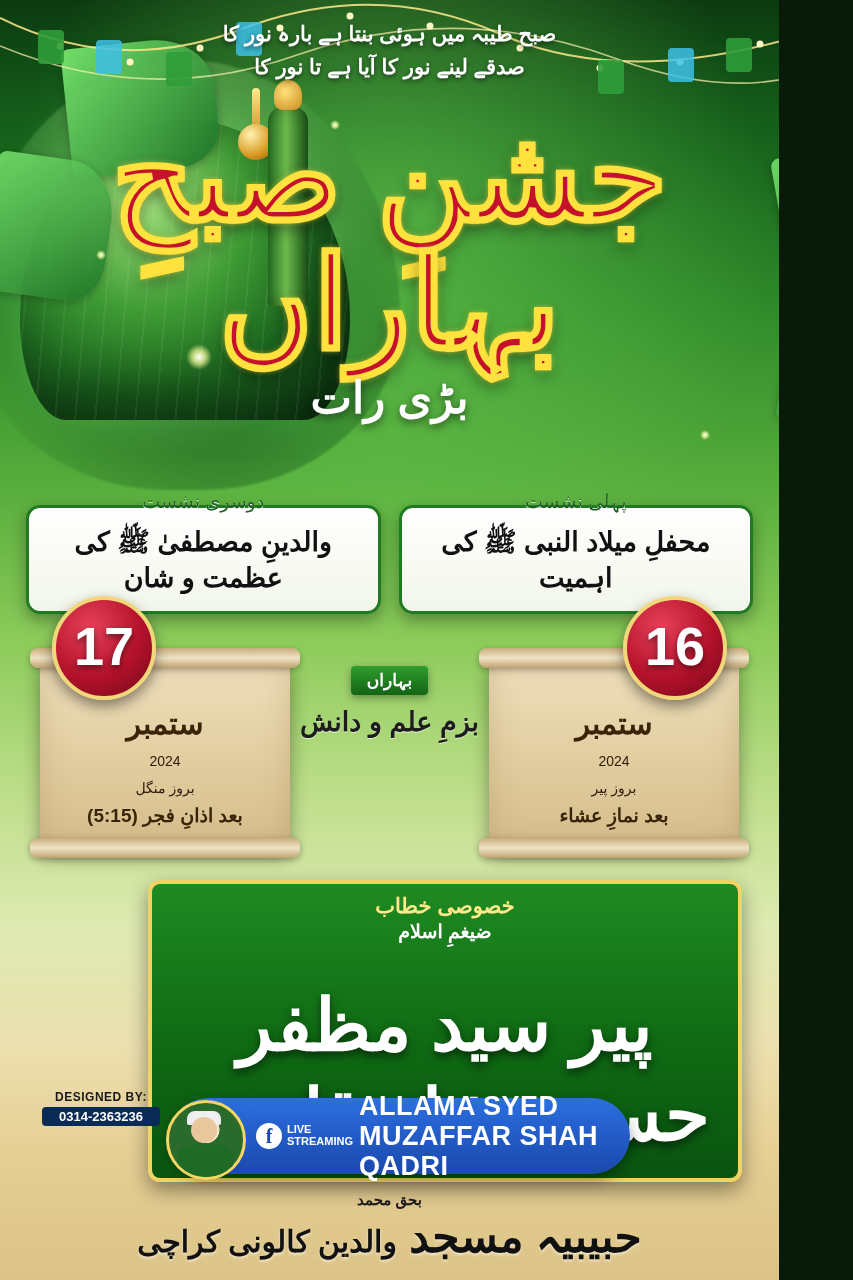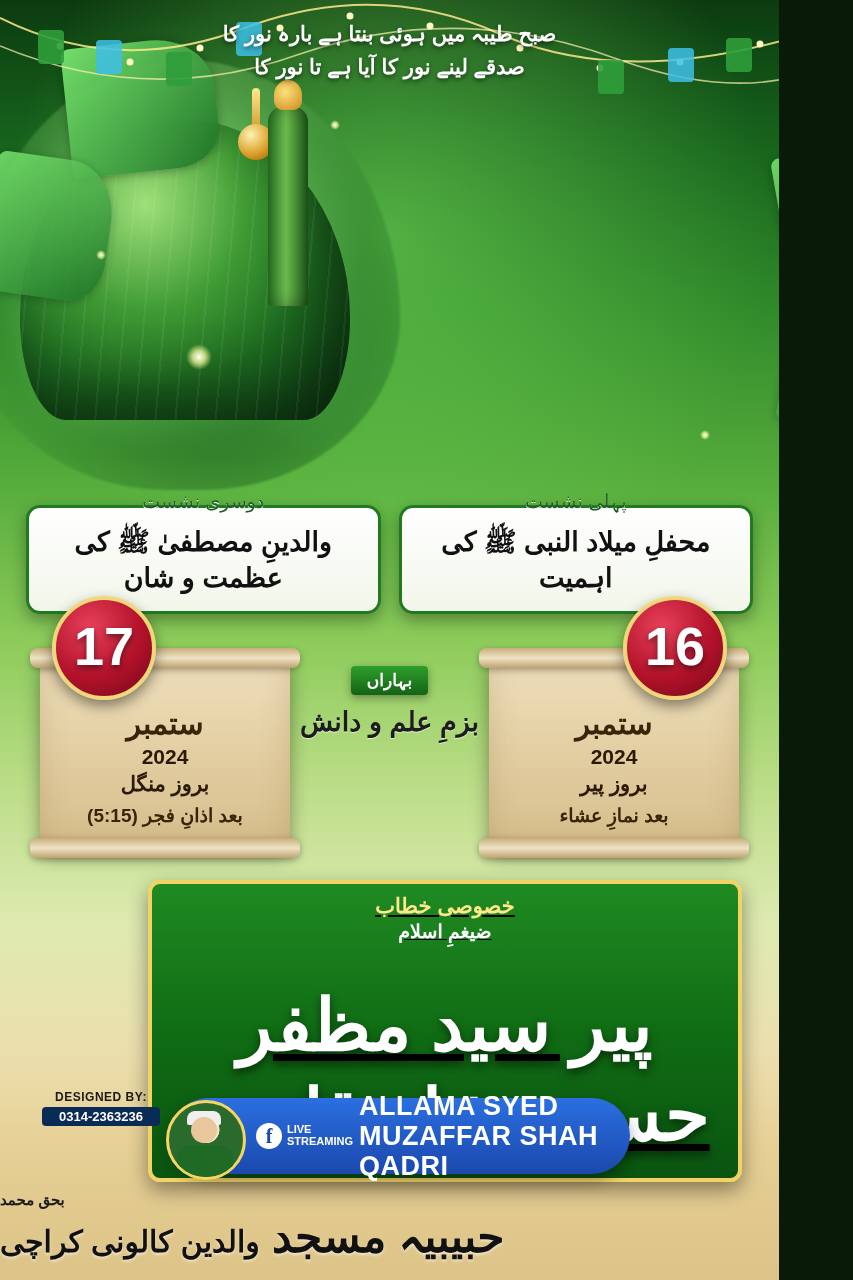--- a/index.html
+++ b/index.html
@@ -255,23 +255,23 @@
     color: #2b1a08;
     direction: rtl;
   }
   .scroll-month {
     font-size: 30px;
     font-weight: bold;
     line-height: 1.2;
     color: #3a2408;
   }
   .scroll-year {
-    font-size: 21px;
-    font-weight: bold;
-    margin-top: 3px;
+    font-size: 14px;
+    font-weight: normal;
+    margin-top: 11px;
   }
   .scroll-note {
     margin-top: 8px;
     font-size: 19px;
     font-weight: bold;
     color: #3a2408;
   }
 
   .center-ribbon {
     position: absolute;
@@ -307,21 +307,20 @@
     top: 880px;
     left: 148px;
     width: 558px;
     background: linear-gradient(180deg, #1f8a22 0%, #0f6a13 55%, #0a5410 100%);
     border: 4px solid #f0d265;
     border-radius: 12px;
     box-shadow: 0 8px 20px rgba(0,0,0,0.42);
     text-align: center;
     padding: 10px 14px 18px;
     direction: rtl;
-    text-decoration: underline;
   }
   .speaker-kicker {
     color: #ffe98a;
     font-size: 21px;
     font-weight: bold;
     margin-bottom: 2px;
   }
   .speaker-role {
     color: #ffffff;
     font-size: 19px;
@@ -448,21 +447,21 @@
     letter-spacing: .5px;
     text-align: left;
     margin-left: 6px;
   }
 
   
   .footer {
     position: absolute;
     left: 0; right: 0;
     bottom: 16px;
-    text-align: left;
+    text-align: center;
     direction: rtl;
   }
   .footer-logo {
     font-size: 15px;
     color: #1b1b1b;
     font-weight: bold;
     margin-bottom: 2px;
   }
   .footer-venue {
     font-size: 44px;
@@ -524,20 +523,24 @@
   <div class="sparkle" style="left:186px; top:344px; width:26px; height:26px;"></div>
   <div class="sparkle" style="left:96px; top:250px;"></div>
   <div class="sparkle" style="left:330px; top:120px;"></div>
   <div class="sparkle" style="left:700px; top:430px;"></div>
 
   <div class="couplet">
     <div>صبح طیبہ میں ہوئی بنتا ہے بارہ نور کا</div>
     <div>صدقے لینے نور کا آیا ہے تا نور کا</div>
   </div>
 
+  <div class="title-wrap">
+    <div class="title-main">جشنِ صبحِ بہاراں</div>
+    <div class="title-sub">بڑی رات</div>
+  </div>
 
   <div class="sessions">
     <div class="session">
       <div class="session-tag">پہلی نشست</div>
       <div class="session-title">محفلِ میلاد النبی ﷺ کی اہمیت</div>
     </div>
     <div class="session">
       <div class="session-tag">دوسری نشست</div>
       <div class="session-title">والدینِ مصطفیٰ ﷺ کی عظمت و شان</div>
     </div>

